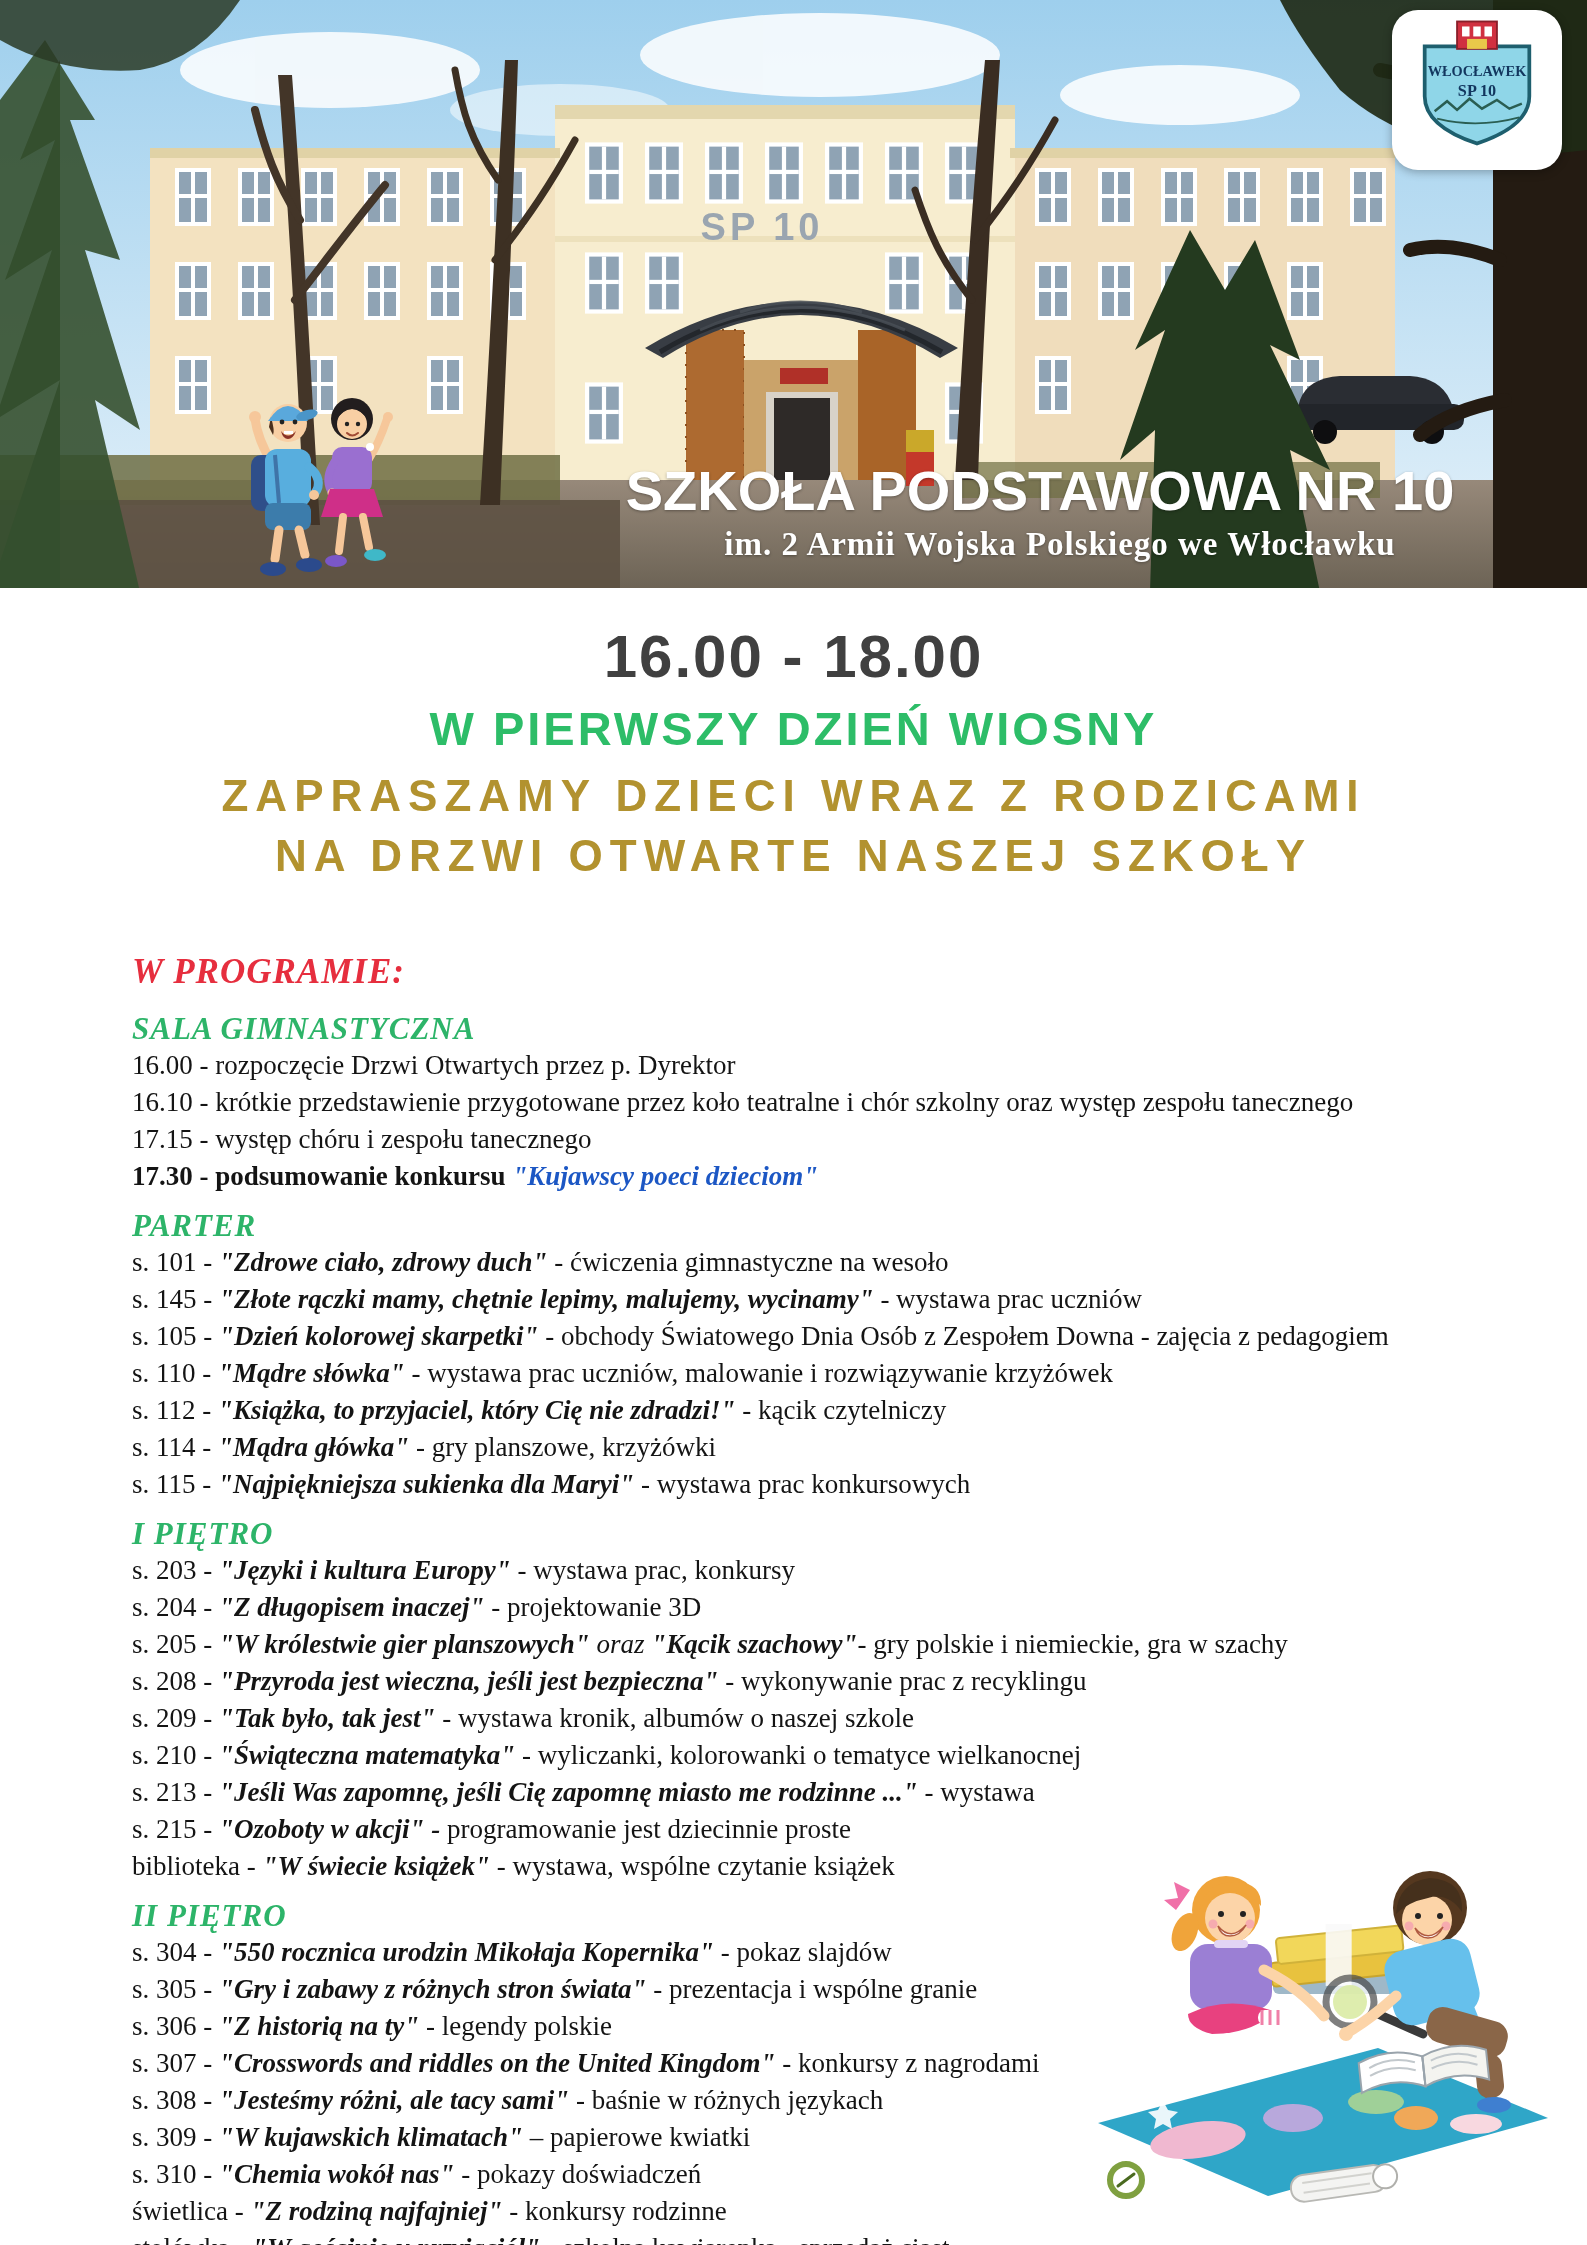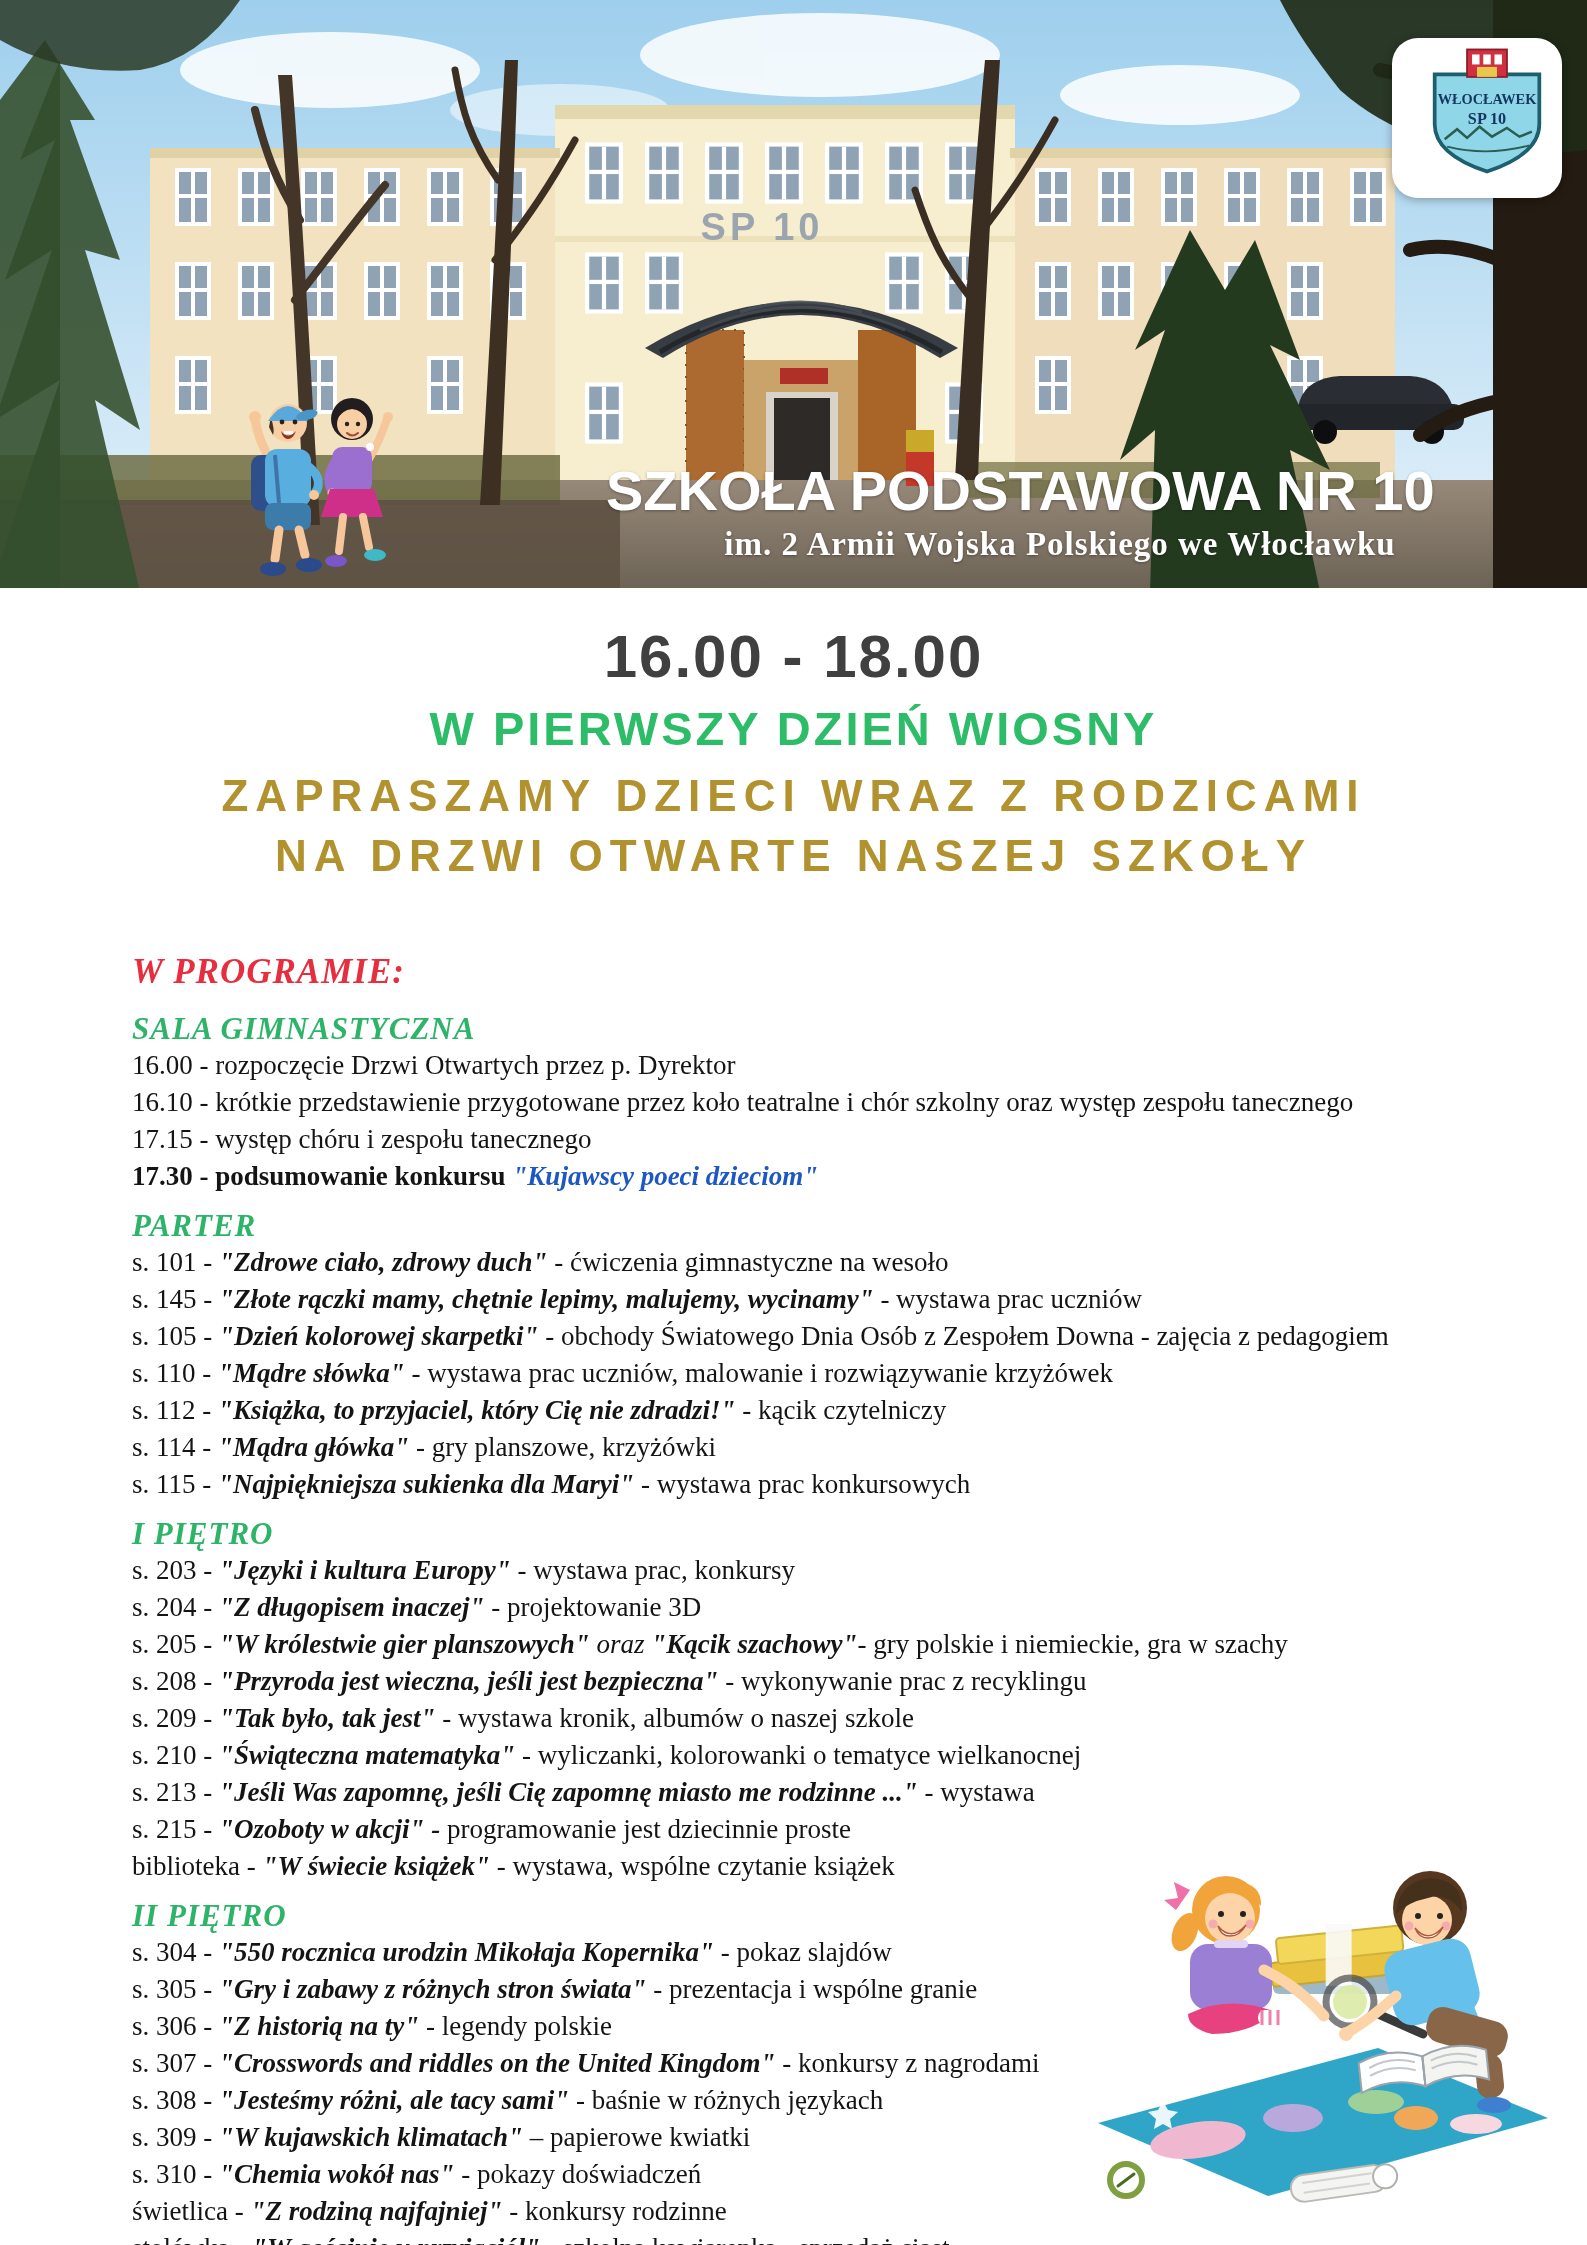--- a/index.html
+++ b/index.html
@@ -3,36 +3,36 @@
 <meta charset="utf-8">
 <style>
   html,body{margin:0;padding:0;}
   body{
     width:1587px;height:2245px;background:#ffffff;position:relative;
     font-family:"Liberation Serif", serif;overflow:hidden;
   }
   .photo-banner{position:absolute;left:0;top:0;width:1587px;height:592px;}
   .photo-banner svg.scene{position:absolute;left:0;top:0;}
   .photo-title{
-    position:absolute;left:606px;top:458px;width:920px;text-align:left;
+    position:absolute;left:580px;top:458px;width:920px;text-align:center;
     color:#ffffff;font-family:"Liberation Sans",sans-serif;font-weight:bold;
     font-size:56px;letter-spacing:0px;white-space:nowrap;
     text-shadow:0 1px 3px rgba(0,0,0,.35);
   }
   .photo-subtitle{
     position:absolute;left:600px;top:526px;width:920px;text-align:center;
     color:#ffffff;font-family:"Liberation Serif",serif;font-weight:bold;
     font-size:33px;letter-spacing:1px;white-space:nowrap;
     text-shadow:0 1px 3px rgba(0,0,0,.35);
   }
   .kids-walking{position:absolute;left:235px;top:375px;}
   .logo-badge{
-    position:absolute;left:1392px;top:38px;width:170px;height:160px;
+    position:absolute;left:1392px;top:10px;width:170px;height:160px;
     background:#ffffff;border-radius:26px;box-shadow:0 2px 10px rgba(0,0,0,.3);
-    display:flex;align-items:center;justify-content:flex-end;
+    display:flex;align-items:center;justify-content:center;
   }
   .intro{
     position:absolute;left:0;top:618px;width:1587px;text-align:center;
     font-family:"Liberation Sans",sans-serif;font-weight:bold;
   }
   .intro-date{font-size:60px;line-height:70px;color:#1553b4;letter-spacing:1px;}
   .intro-time{font-size:60px;line-height:70px;color:#404040;margin-top:4px;letter-spacing:2px;}
   .intro-spring{font-size:47px;line-height:58px;color:#2dbd68;margin-top:8px;letter-spacing:3px;}
   .intro-invite1{font-size:44px;line-height:56px;color:#b2922f;margin-top:10px;letter-spacing:7px;}
   .intro-invite2{font-size:44px;line-height:56px;color:#b2922f;margin-top:4px;letter-spacing:7px;}

